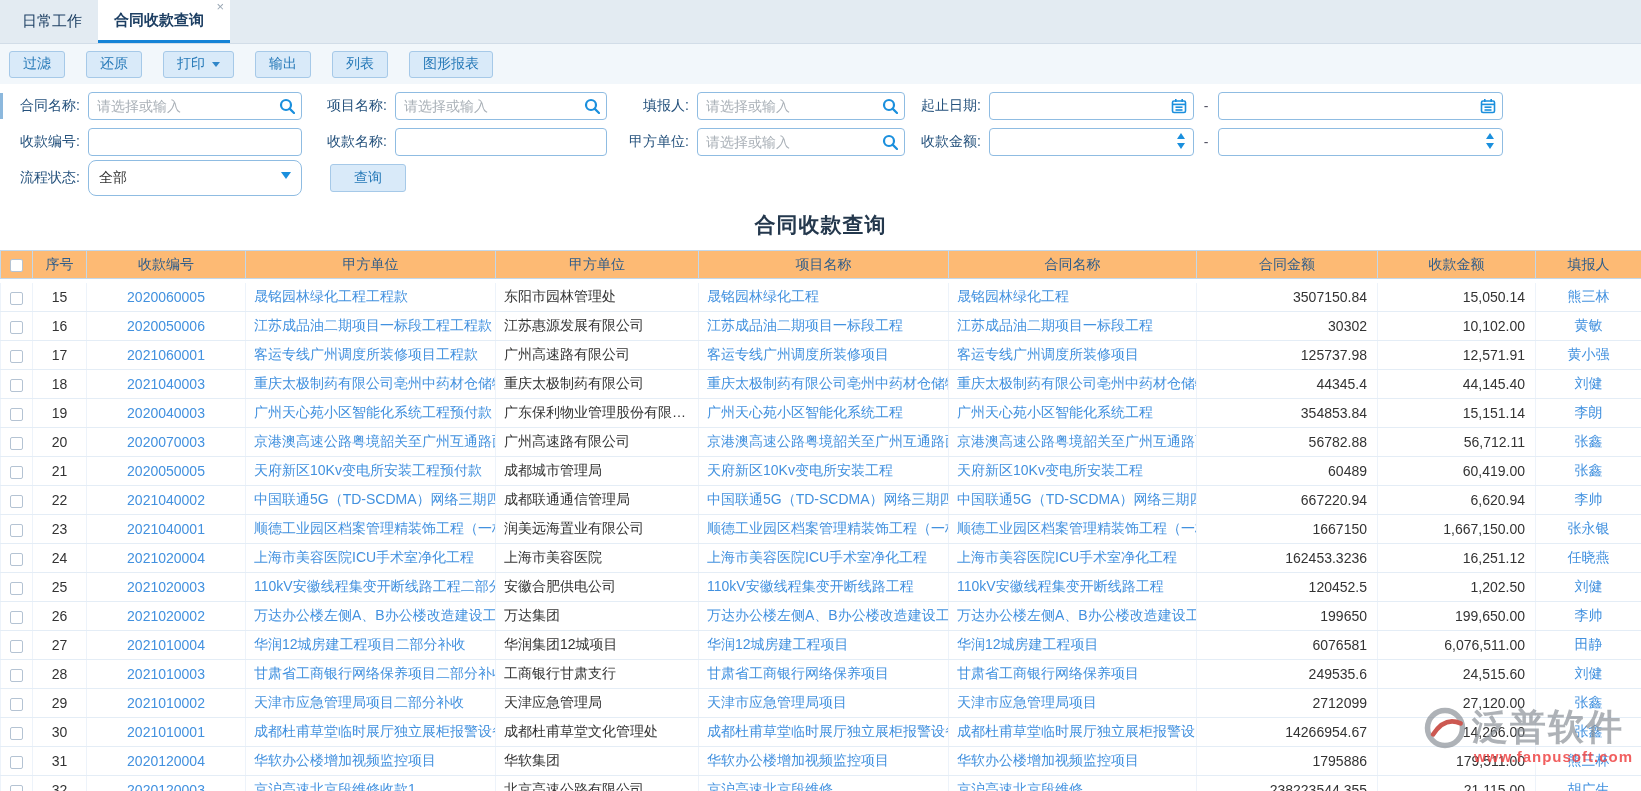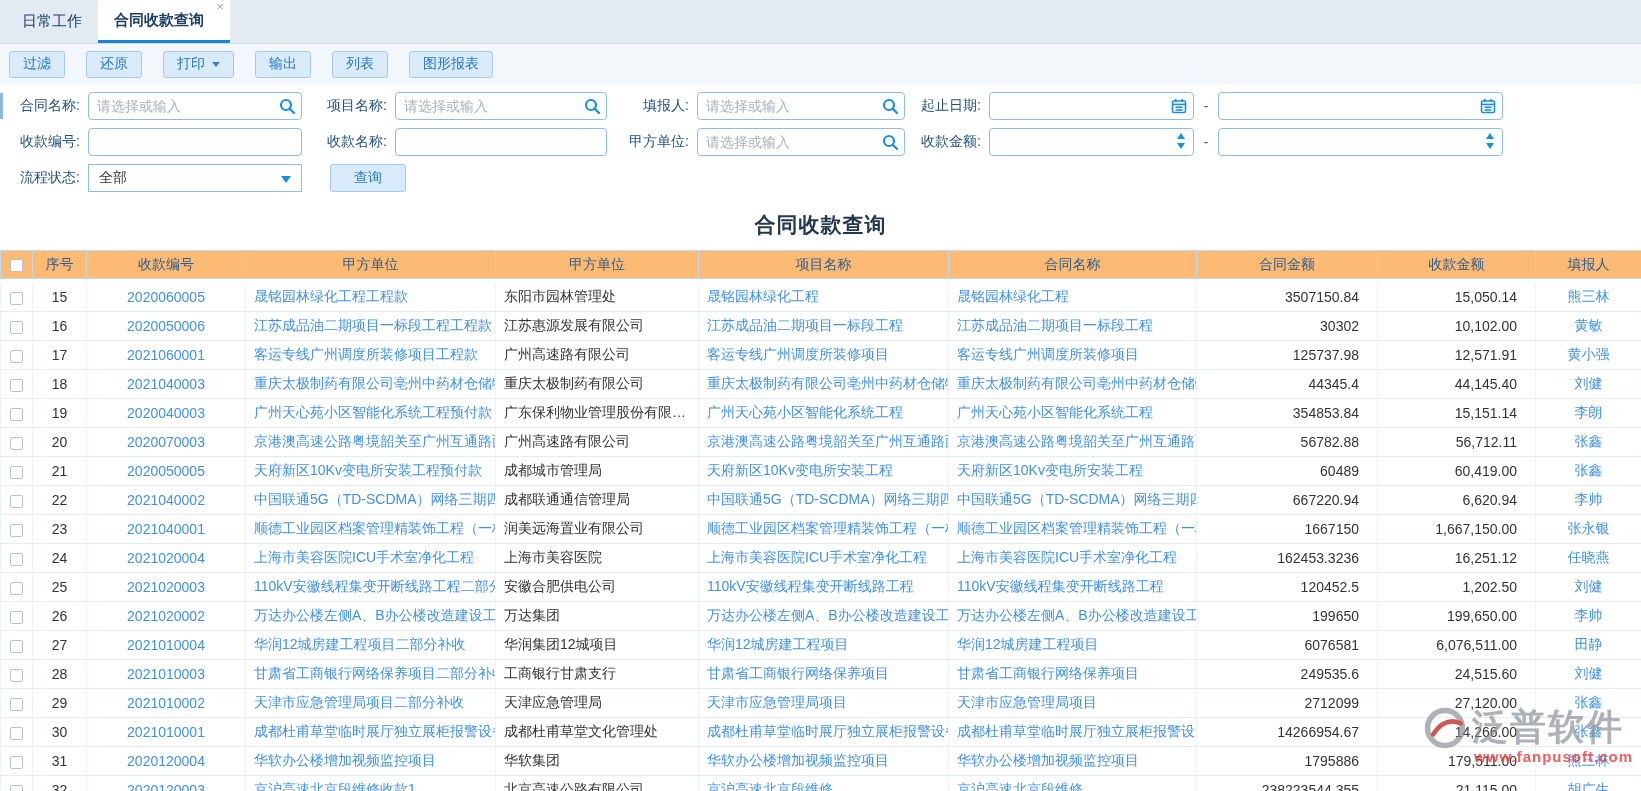--- a/index.html
+++ b/index.html
@@ -29,39 +29,39 @@
   .f1{width:214px} .f2{width:212px} .f3{width:208px} .f4{width:205px} .f5{width:285px}
   .inp { width:100%; height:28px; border:1px solid #8fbce2; border-radius:4px; padding:0 8px; font-size:14px;
          color:#333; background:#fff; outline:none; }
   .inp::placeholder { color:#a9b0b7; }
   .has-icon .inp { padding-right:30px; }
   .fld-icon { position:absolute; right:7px; top:6px; width:16px; height:16px; cursor:pointer; }
   .spinner { position:absolute; right:9px; top:5px; display:flex; flex-direction:column; gap:4px; cursor:pointer; }
   .spin-up { width:0;height:0;border-left:4px solid transparent;border-right:4px solid transparent;border-bottom:6px solid #1a8fdd; }
   .spin-dn { width:0;height:0;border-left:4px solid transparent;border-right:4px solid transparent;border-top:6px solid #1a8fdd; }
   .dash { width:24px; text-align:center; color:#556; font-size:14px; }
-  .select { width:214px; height:28px; border:1px solid #8fbce2; border-radius:0; display:flex; align-items:center;
+  .select { width:214px; height:36px; border:1px solid #8fbce2; border-radius:8px; display:flex; align-items:center;
             padding:0 10px; font-size:14px; color:#333; position:relative; cursor:pointer; background:#fff; }
   .sel-caret { position:absolute; right:10px; top:11px; width:0; height:0;
                border-left:5px solid transparent; border-right:5px solid transparent; border-top:7px solid #1a8fdd; }
   .qbtn { margin-left:28px; width:76px; height:28px; background:#d9eaf9; border:1px solid #a6c9e8; border-radius:3px;
           color:#2679b8; font-size:14px; cursor:pointer; }
   
   .grid-title { height:50px; display:flex; align-items:center; justify-content:center;
                 font-size:21px; font-weight:bold; color:#24384d; letter-spacing:1px; }
   table.grid { width:1641px; table-layout:fixed; border-collapse:collapse; font-size:14px; }
   .grid th { height:28px; background:#fdba74; color:#2f5d8a; font-weight:normal;
              border-top:1px solid #c2d8eb; border-bottom:1px solid #c2d8eb; border-right:1px solid #c2d8eb; }
   .grid th:first-child { border-left:1px solid #c2d8eb; }
   .grid td { height:29px; border-bottom:1px solid #e4edf6; border-right:1px solid #edf3fa; color:#333; }
   .grid td:first-child { border-left:1px solid #edf3fa; }
   .grid tr.spacer td { height:4px; border:none; }
   .ta-c { text-align:center; }
   .ta-l { padding-left:8px; text-align:left; }
-  .ta-r { text-align:right; padding-right:18px; }
+  .ta-r { text-align:right; padding-right:10px; }
   .clip { white-space:nowrap; overflow:hidden; }
   .ellip { text-overflow:ellipsis; }
   .dark { color:#333b47; }
   .lnk { color:#4291df; text-decoration:none; cursor:pointer; }
   .cb { display:inline-block; width:13px; height:13px; border:1px solid #b4c3d3; border-radius:2px; background:#fff; vertical-align:middle; cursor:pointer; }
   
   .watermark { position:absolute; right:8px; bottom:26px; opacity:.85; pointer-events:none; text-align:left; }
   .wm-row { display:flex; align-items:center; gap:4px; }
   .wm-name { font-size:36px; font-weight:bold; color:rgba(136,142,149,.8); letter-spacing:2px; }
   .wm-url { font-size:15px; font-weight:bold; color:#ef4444; letter-spacing:1px; margin-top:-4px; padding-left:52px; }

